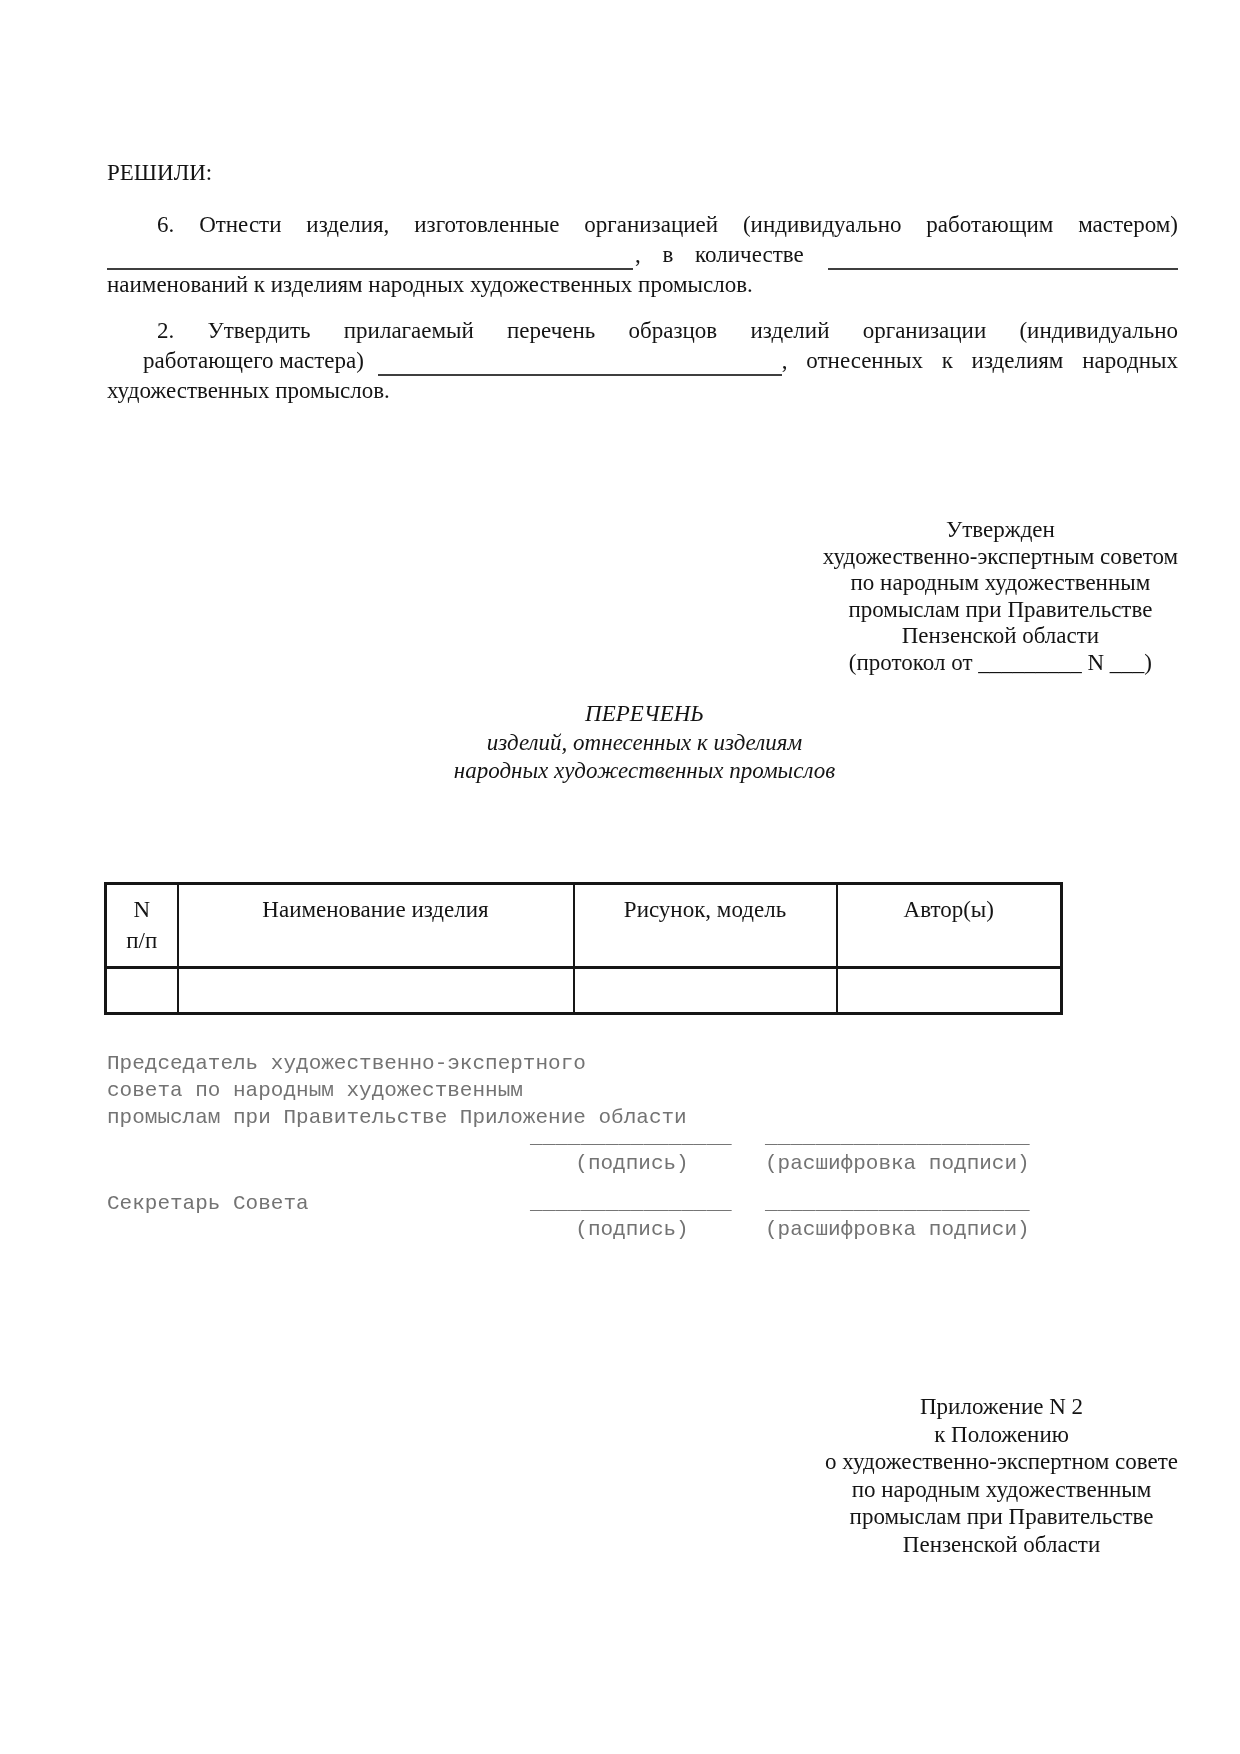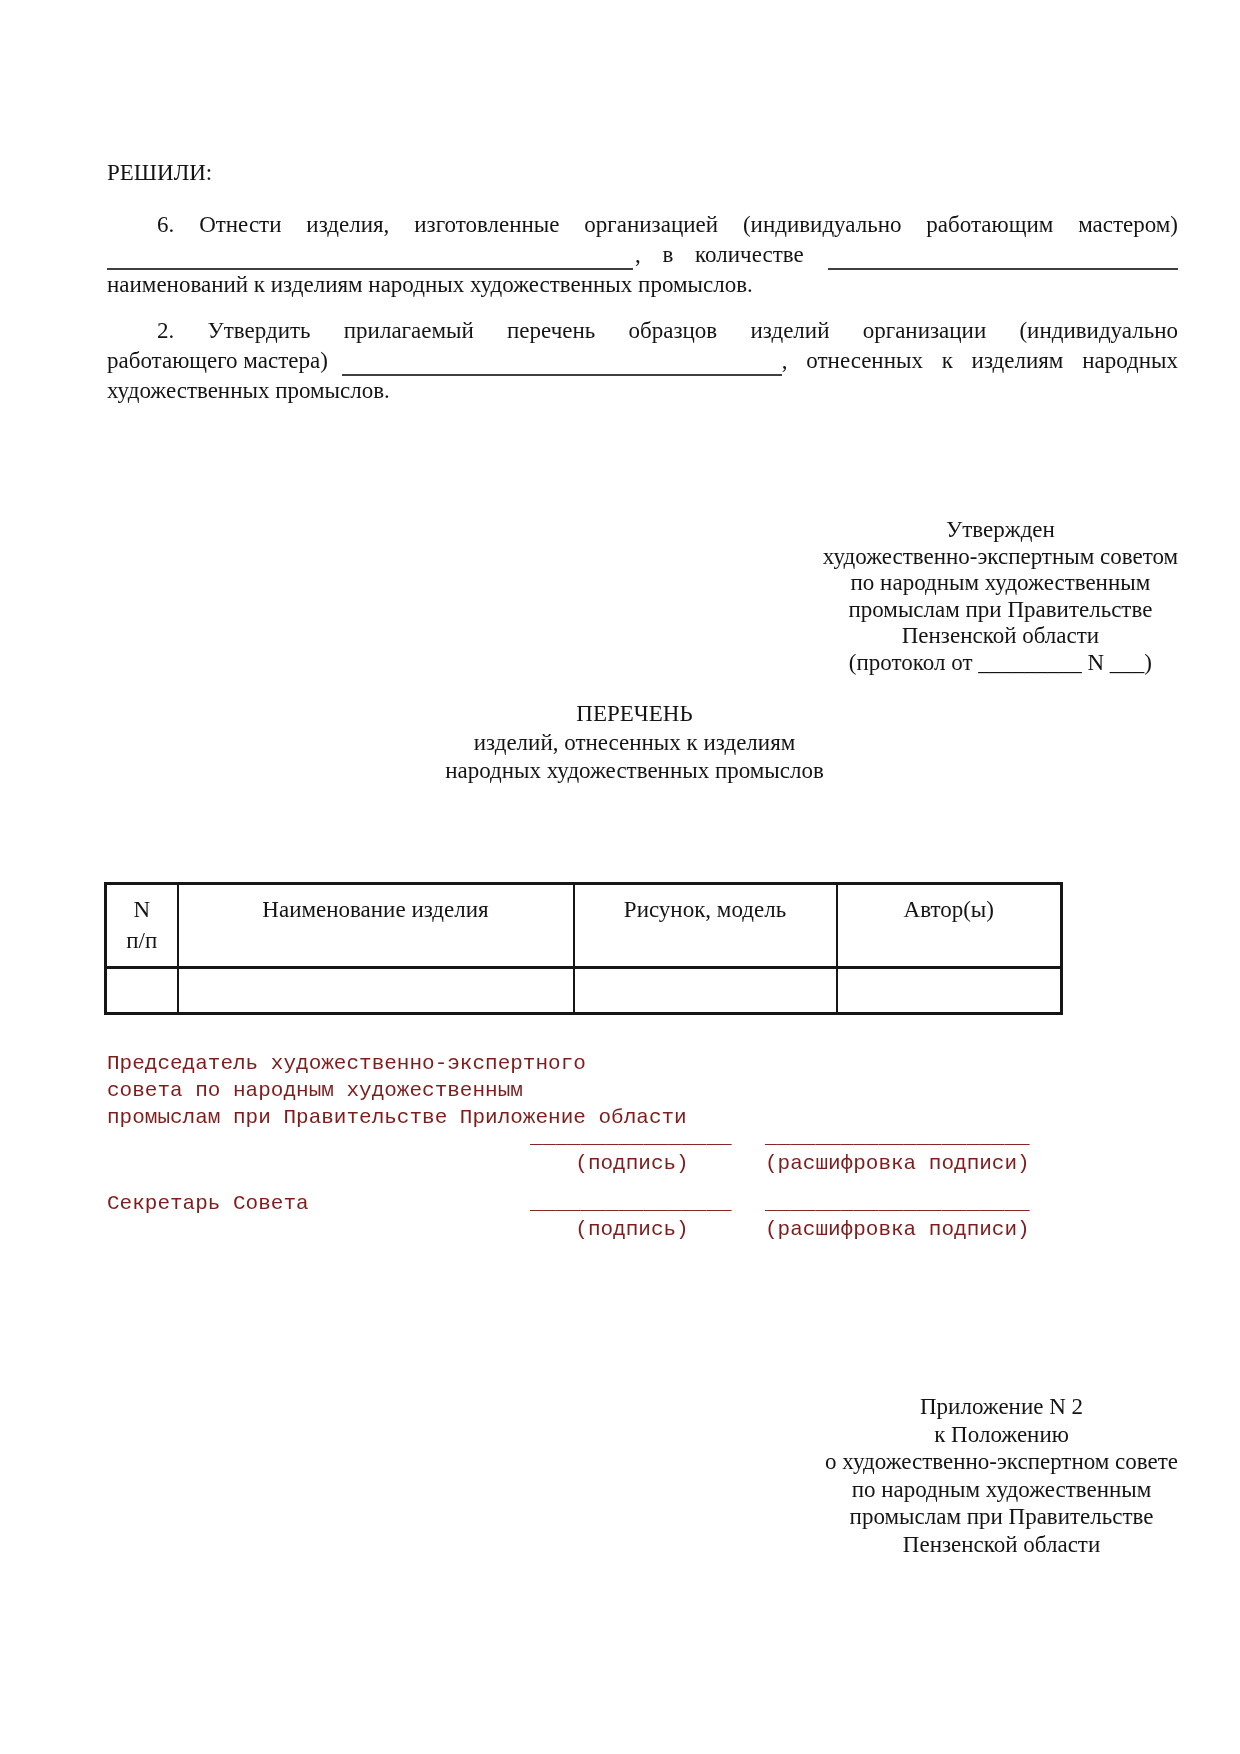--- a/index.html
+++ b/index.html
@@ -30,21 +30,21 @@
   .center-block { text-align:center; }
 
   
   table.list-table { border-collapse:collapse; table-layout:fixed; width:956px; border:3px solid #161616; }
   table.list-table th, table.list-table td { border:2px solid #161616; padding:0; vertical-align:top; }
   table.list-table th { font-weight:normal; text-align:center; padding-top:9px; line-height:31px; }
   table.list-table tr.hdr th { border-bottom:3px solid #161616; height:84px; box-sizing:border-box; }
   table.list-table tr.data td { height:46px; box-sizing:border-box; }
 
   
-  .mono { font-family:"Liberation Mono","DejaVu Sans Mono",monospace; font-size:21px; color:#7f1d1d; }
+  .mono { font-family:"Liberation Mono","DejaVu Sans Mono",monospace; font-size:21px; color:#737373; }
   .mono-lines { line-height:27px; white-space:nowrap; }
   .cap-a { width:204px; text-align:center; }
 </style>
 </head>
 <body>
 
 <div class="page">
 
   <div class="abs para-line" style="left:107px; top:158px;">РЕШИЛИ:</div>
 
@@ -54,37 +54,37 @@
       <span class="fill" style="width:526px;"></span>
       <span style="white-space:nowrap; word-spacing:16px; padding:0 24px 0 2px;font-family:Liberation Serif, serif;">, в количестве</span>
       <span class="fill growing"></span>
     </div>
     <div class="para-line">наименований к изделиям народных художественных промыслов.</div>
   </div>
 
   <div class="abs" style="left:107px; top:316px; width:1071px;">
     <div class="jline indent">2. Утвердить прилагаемый перечень образцов изделий организации (индивидуально</div>
     <div class="fillrow">
-      <span style="white-space:nowrap; padding-right:14px;">работающего мастера)</span>
+      <span style="white-space:nowrap; padding-right:14px;margin-left:36px;">работающего мастера)</span>
       <span class="fill growing"></span>
       <span style="white-space:nowrap; word-spacing:13px;">, отнесенных к изделиям народных</span>
     </div>
     <div class="para-line">художественных промыслов.</div>
   </div>
 
   <div class="abs right-block" style="right:62px; top:517px; line-height:26.5px;">
     <div>Утвержден</div>
     <div>художественно-экспертным советом</div>
     <div>по народным художественным</div>
     <div>промыслам при Правительстве</div>
     <div>Пензенской области</div>
     <div>(протокол от _________ N ___)</div>
   </div>
 
-  <div class="abs center-block" style="left:99px; top:700px; width:1071px; line-height:28.5px;">
+  <div class="abs center-block" style="left:109px; top:700px; width:1071px; line-height:28.5px;font-style:italic;">
     <div>ПЕРЕЧЕНЬ</div>
     <div>изделий, отнесенных к изделиям</div>
     <div>народных художественных промыслов</div>
   </div>
 
   <div class="abs" style="left:104px; top:882px;">
     <table class="list-table">
       <colgroup>
         <col style="width:72px;">
           <col style="width:396px;">

